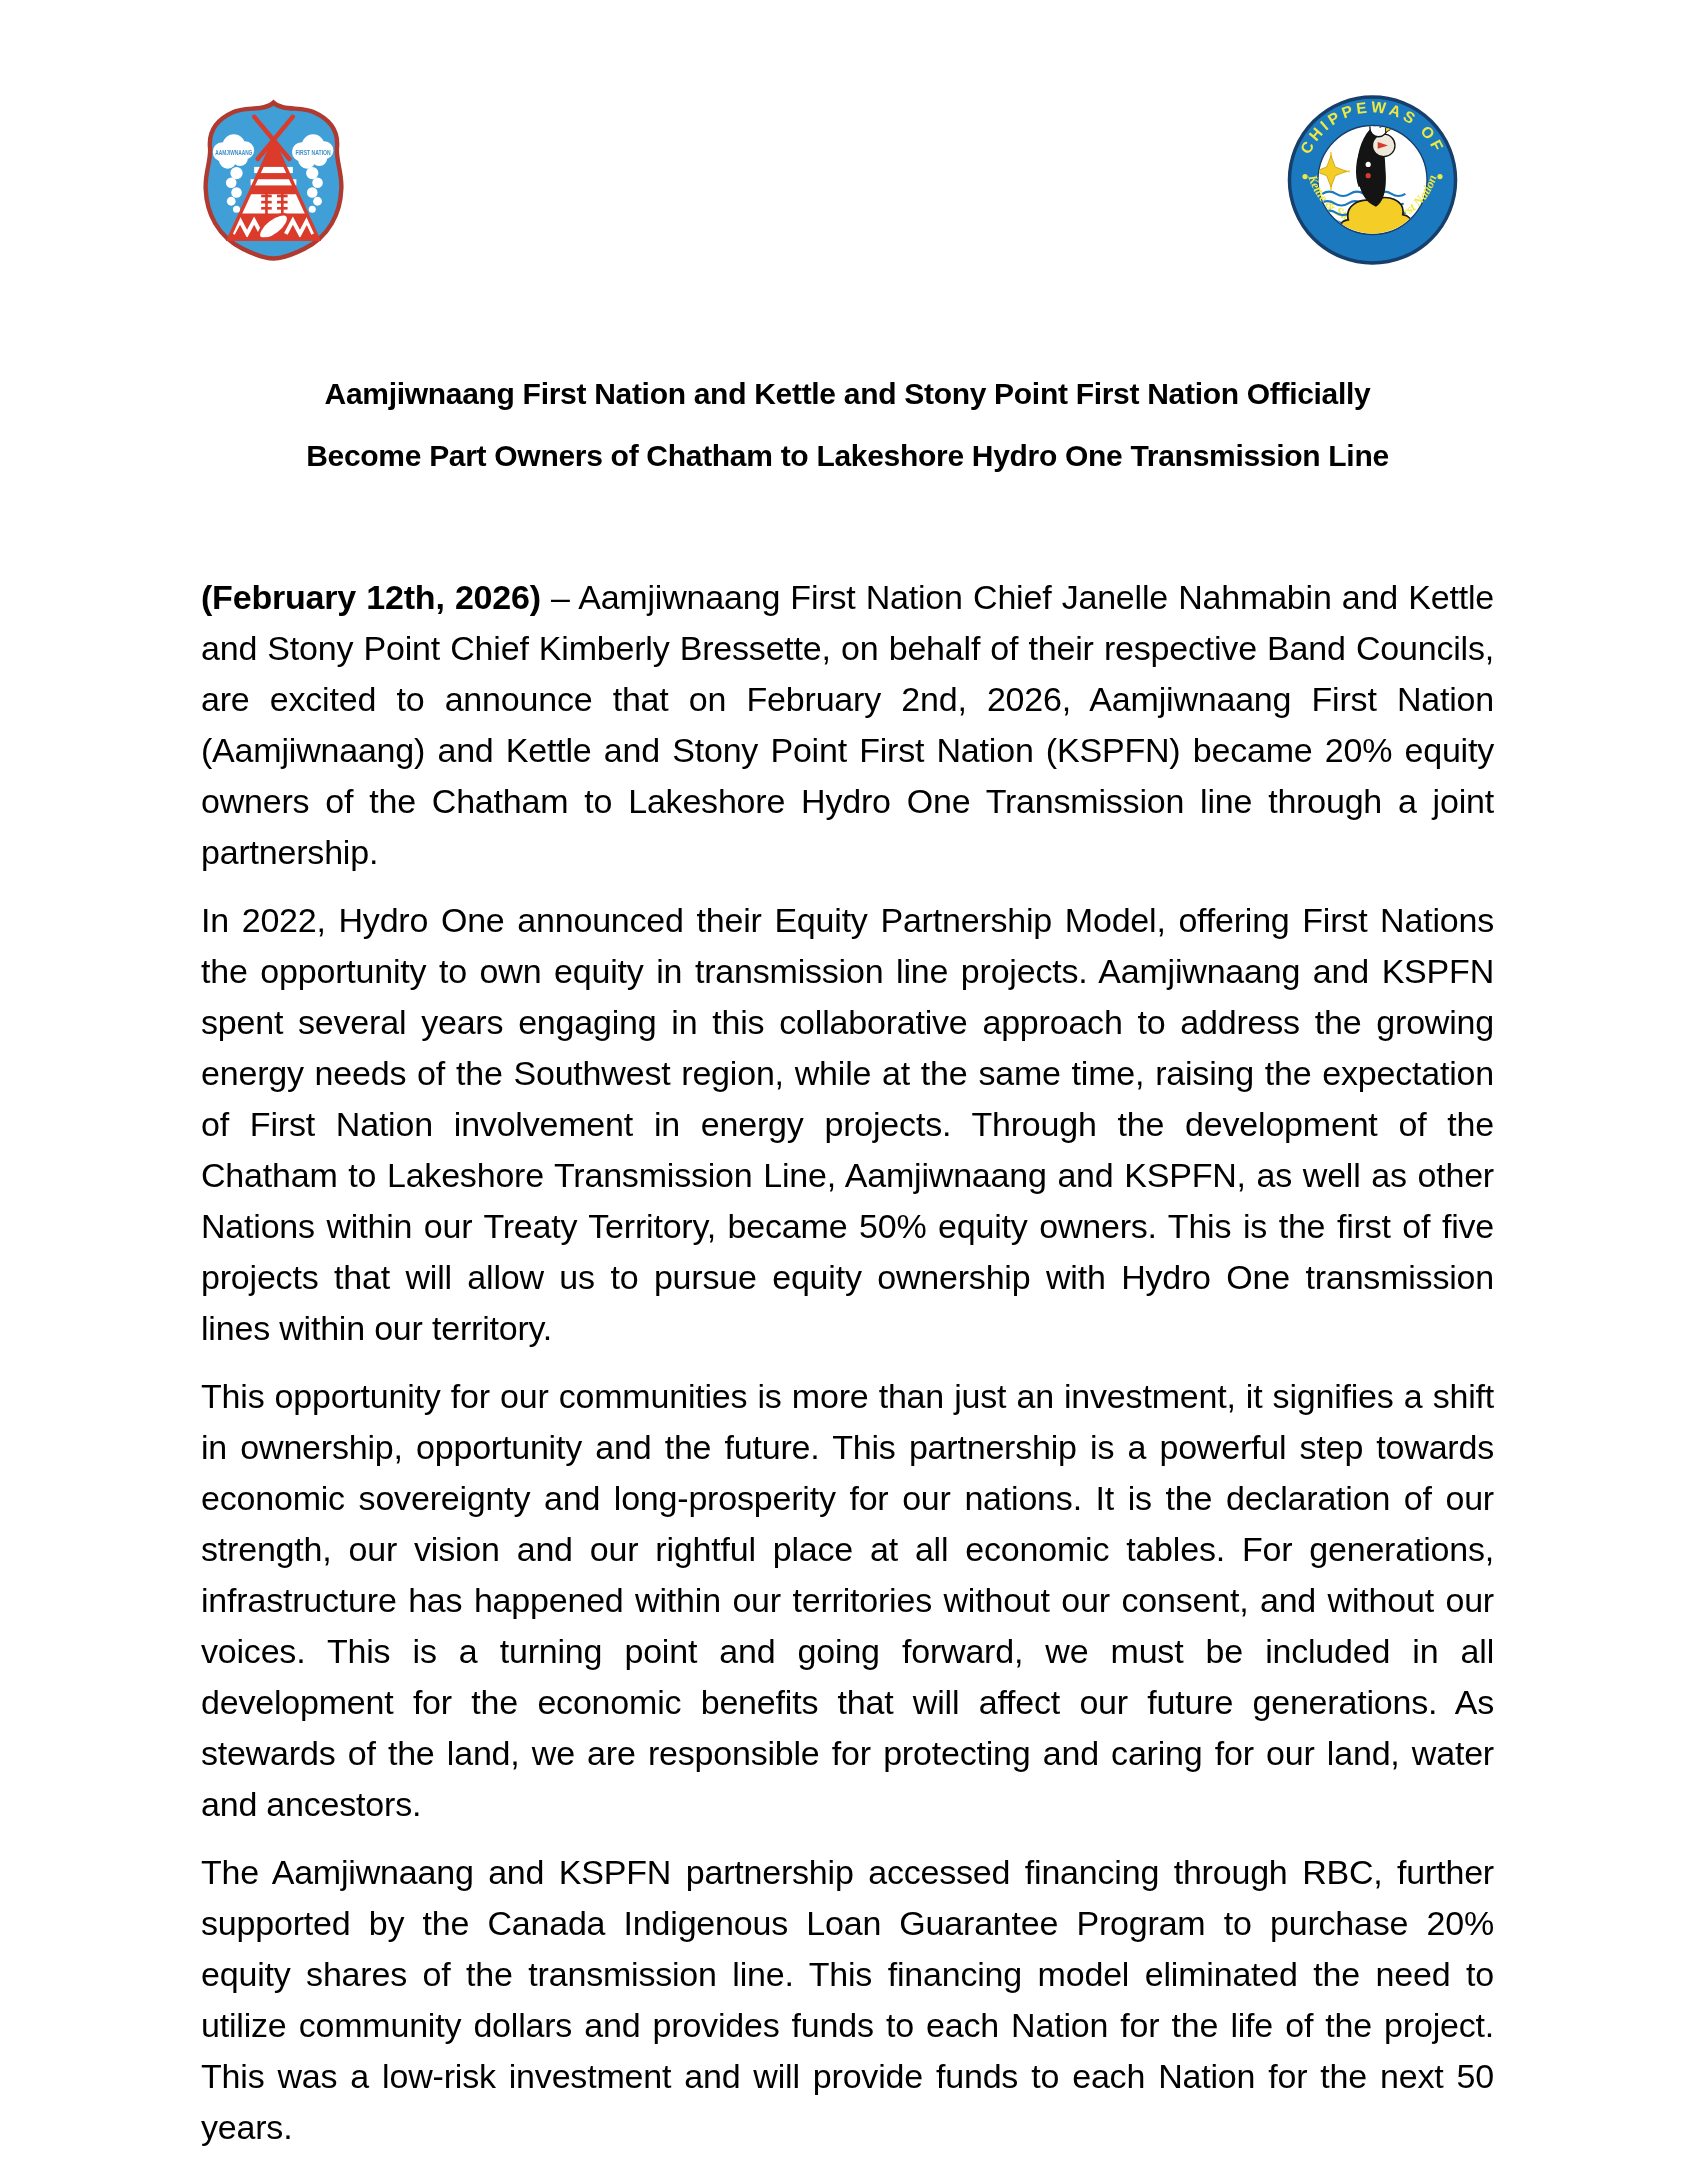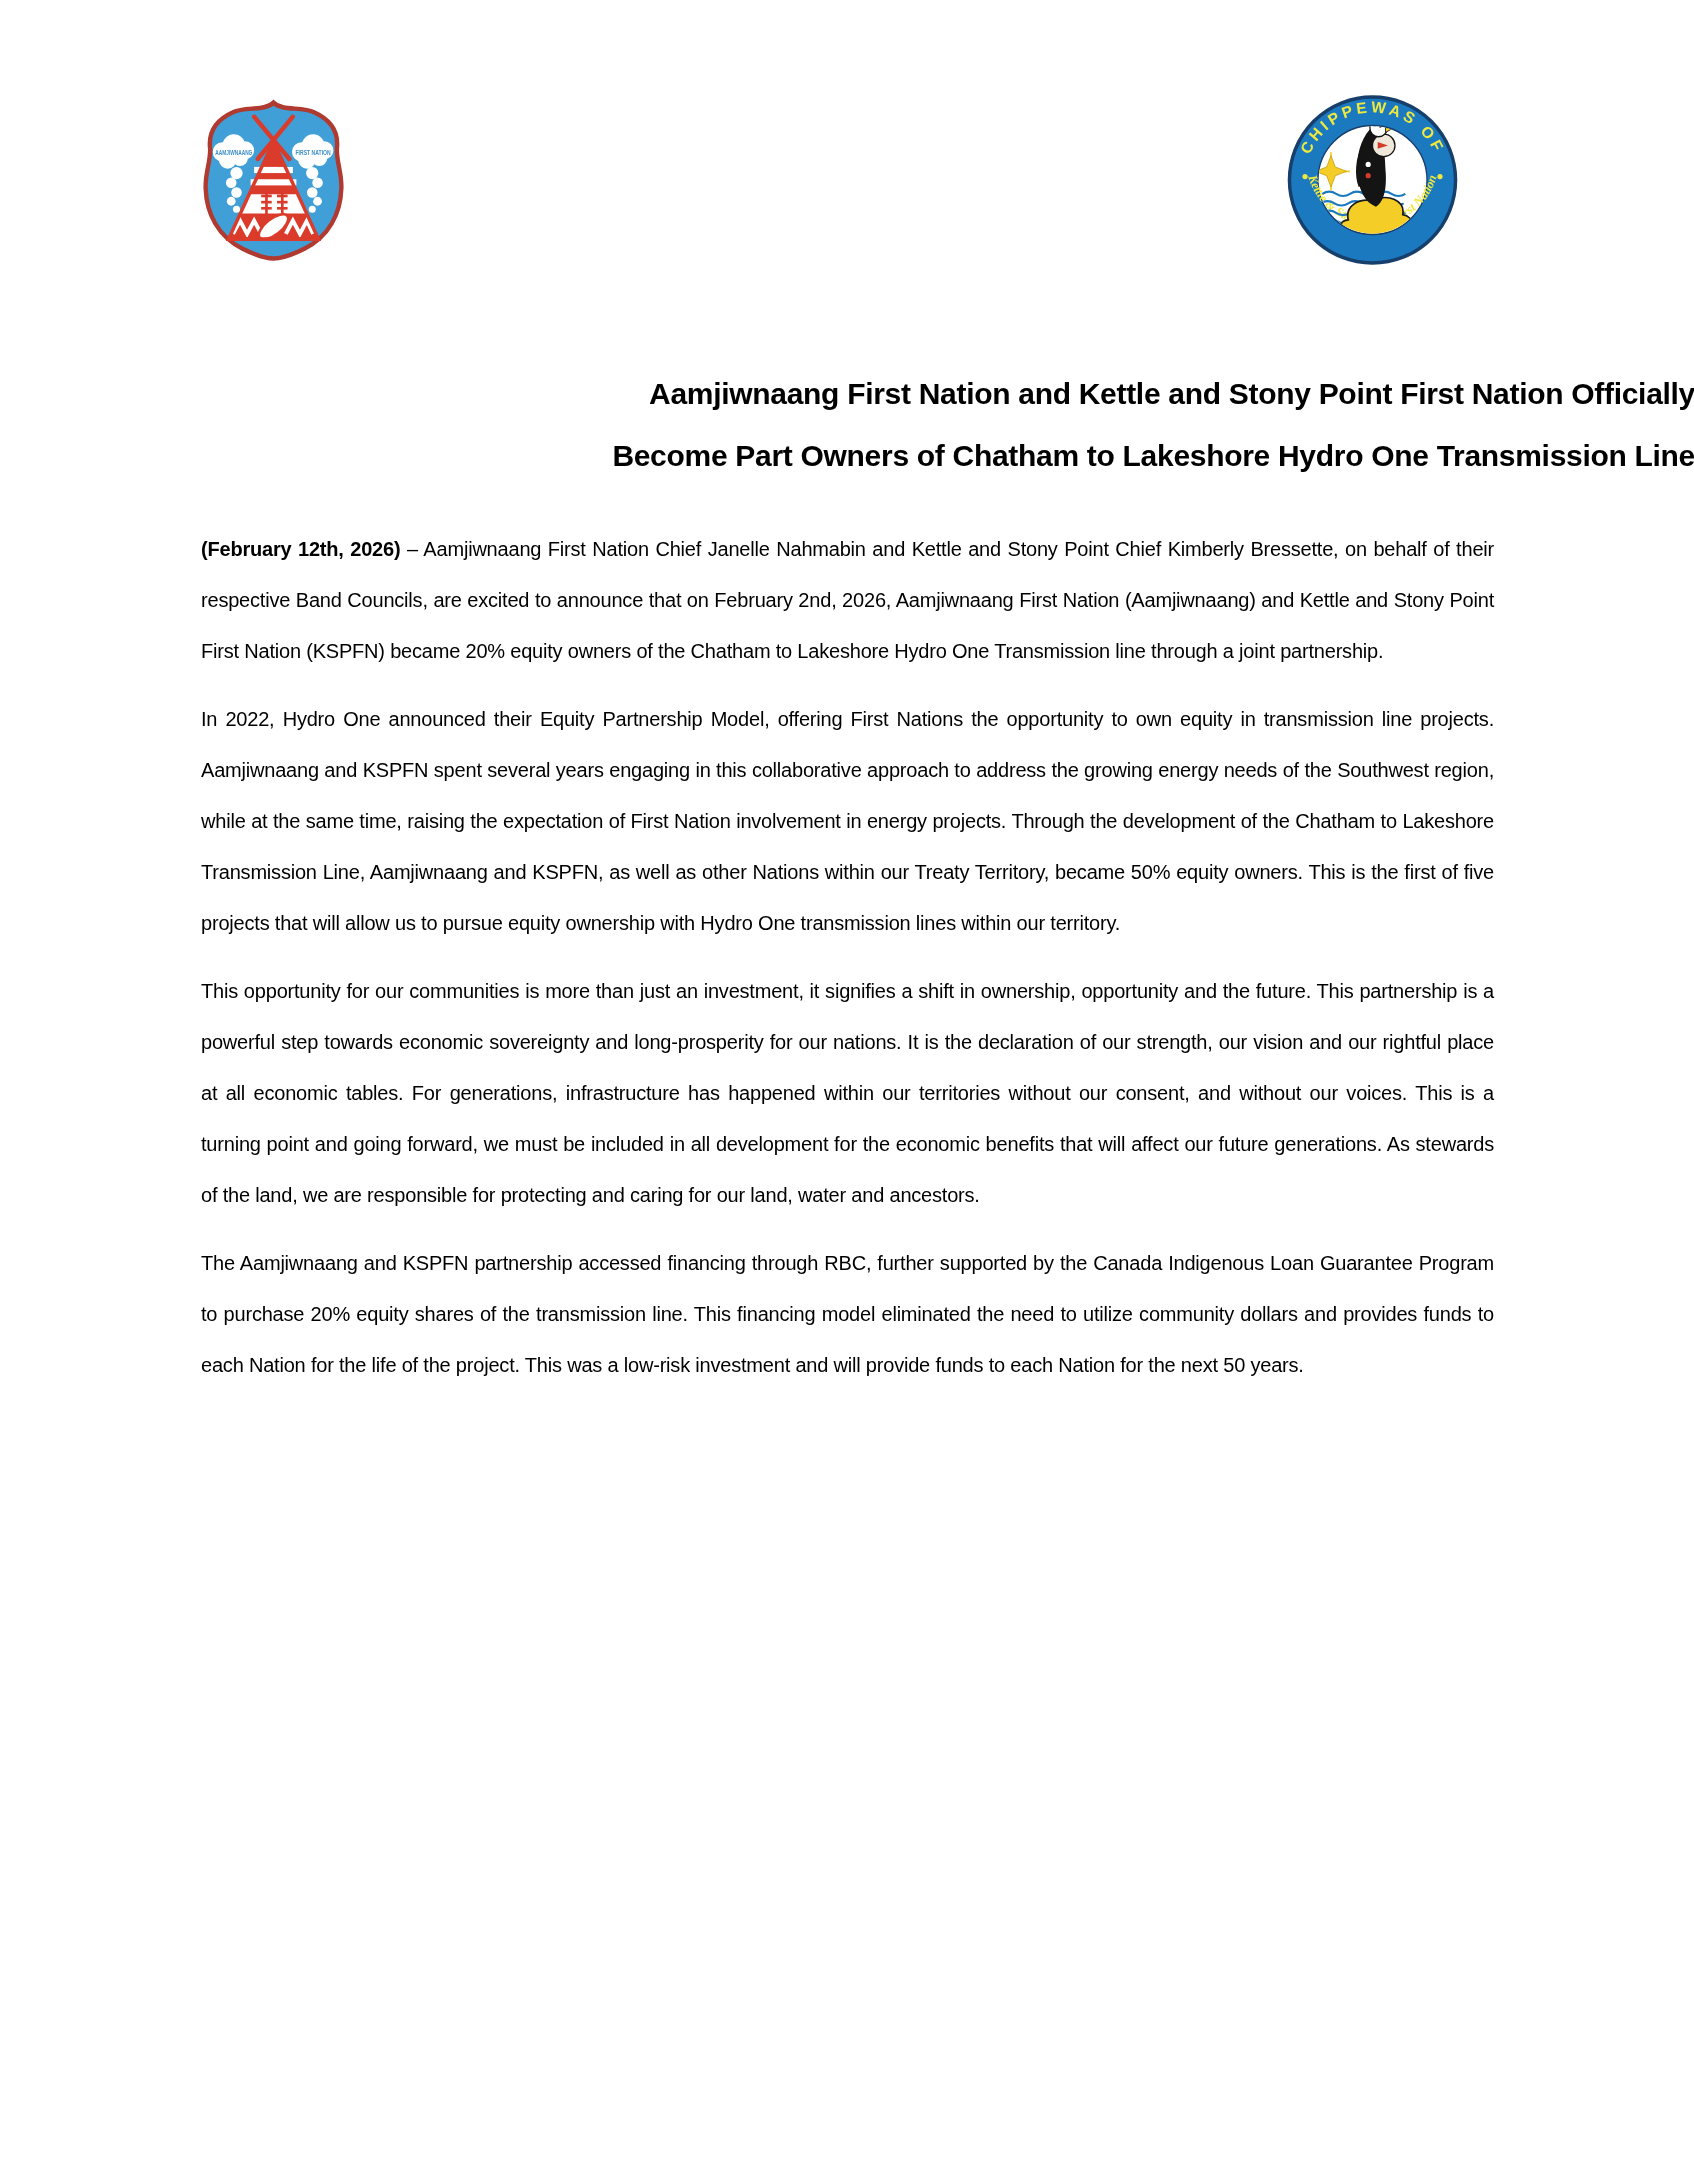--- a/index.html
+++ b/index.html
@@ -16,34 +16,34 @@
   .logo { position:absolute; }
   .logo-left  { left:196px; top:97px; width:155px; height:168px; }
   .logo-right { left:1286px; top:92px; width:173px; height:176px; }
   .logo svg { width:100%; height:100%; display:block; }
 
   .title {
     position:absolute;
     top:363px; left:0;
     width:100%;
     margin:0;
-    text-align:right;
+    text-align:center;
     font-size:30px;
     font-weight:bold;
     line-height:62px;
     letter-spacing:-0.3px;
   }
   .title span { display:block; }
 
   .doc-body {
     position:absolute;
     left:201px;
-    top:524px;
+    top:572px;
     width:1293px;
-    font-size:20px;
+    font-size:34px;
     line-height:51px;
     letter-spacing:-0.2px;
   }
   .doc-body p { margin:0 0 17px 0; text-align:justify; }
   .doc-body p strong { font-weight:bold; }
   .doc-body p.ends { text-align:center; margin-top:0; }
 
   .cloud-label {
     font-family:"Liberation Sans", sans-serif;
     font-weight:bold;

